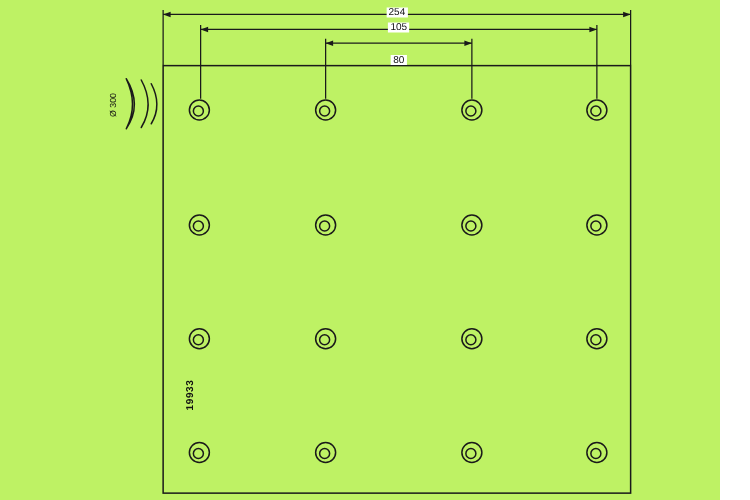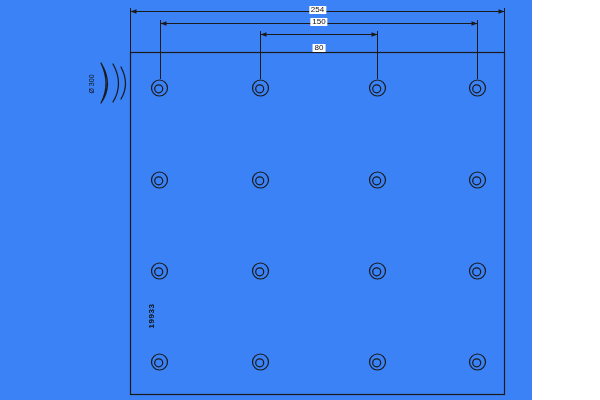--- a/index.html
+++ b/index.html
@@ -1,17 +1,17 @@
 <!DOCTYPE html>
 <html><head>
 <meta charset="utf-8">
 <style>
   html,body{margin:0;padding:0;background:#ffffff;}
   #stage{
-    position:relative;width:532px;height:400px;background:#3b82f6;overflow:hidden;
+    position:relative;width:576px;height:400px;background:#bef264;overflow:hidden;
     font-family:"Liberation Sans", sans-serif;
   }
   #drawing-svg{position:absolute;left:0;top:0;}
   .lbl{
     position:absolute;font-size:8px;color:#111;line-height:1;white-space:nowrap;
     transform:translate(-50%,-50%);background:#ffffff;padding:0 2px;
   }
   .vlbl{
     position:absolute;font-size:7px;color:#111;line-height:1;white-space:nowrap;
     transform:translate(-50%,-50%) rotate(-90deg);background:transparent;padding:0 1px;
@@ -70,19 +70,19 @@
       <circle cx="377.5" cy="362" r="8" fill="none" stroke="#1a1a1a" stroke-width="1.2"></circle>
       <circle cx="376.7" cy="362.8" r="4" fill="none" stroke="#1a1a1a" stroke-width="1.2"></circle>
       <circle cx="477.5" cy="362" r="8" fill="none" stroke="#1a1a1a" stroke-width="1.2"></circle>
       <circle cx="476.7" cy="362.8" r="4" fill="none" stroke="#1a1a1a" stroke-width="1.2"></circle>
       <path d="M101,63 Q114,84 101,103 Q111,84 101,63 Z" fill="none" stroke="#1a1a1a" stroke-width="1.2" stroke-linejoin="round"></path>
       <path d="M113,64 Q124,84 113,102" fill="none" stroke="#1a1a1a" stroke-width="1.2" stroke-linecap="round"></path>
       <path d="M121,67 Q130,84 121,99" fill="none" stroke="#1a1a1a" stroke-width="1.2" stroke-linecap="round"></path>
     </svg>
 
   <div class="lbl" id="lbl-dim-total" style="left: 317.5px; top: 10px;">254</div>
-  <div class="lbl" id="lbl-dim-outer" style="left: 319px; top: 22px;">150</div>
+  <div class="lbl" id="lbl-dim-outer" style="left: 319px; top: 22px;">105</div>
   <div class="lbl" id="lbl-dim-inner" style="left: 319px; top: 48px;">80</div>
 
   <div class="vlbl" id="lbl-drum" style="left: 91px; top: 84px;">Ø 300</div>
 
   <div class="vlbl partnum" id="lbl-part" style="left: 152px; top: 316px;">19933</div>
 </div>
 
 </body></html>

